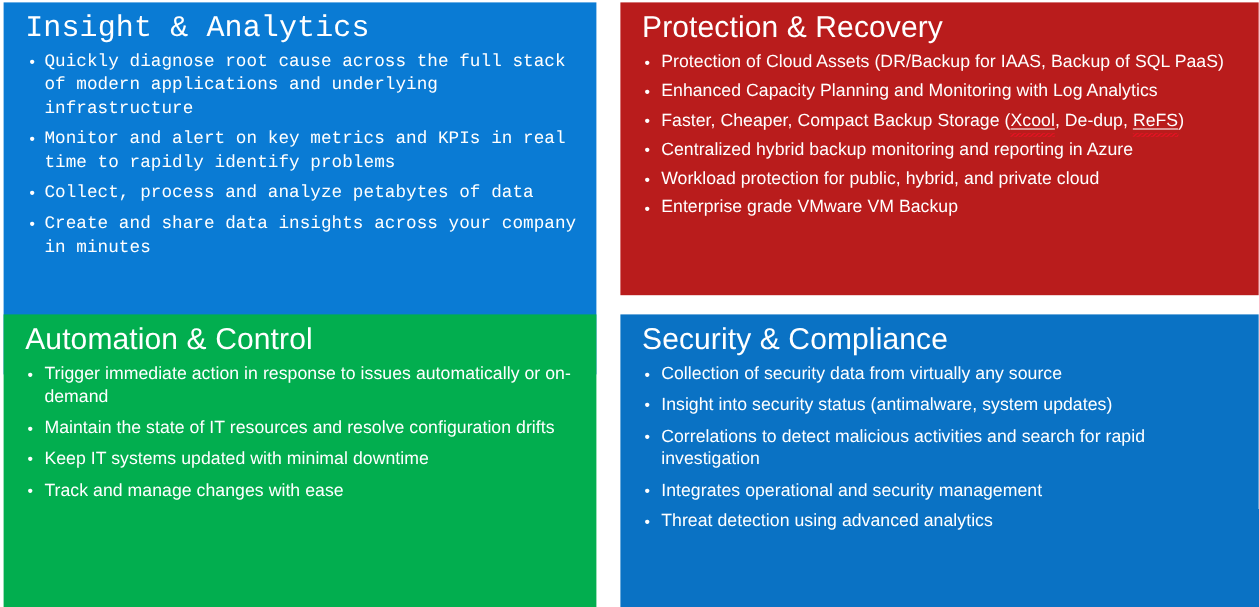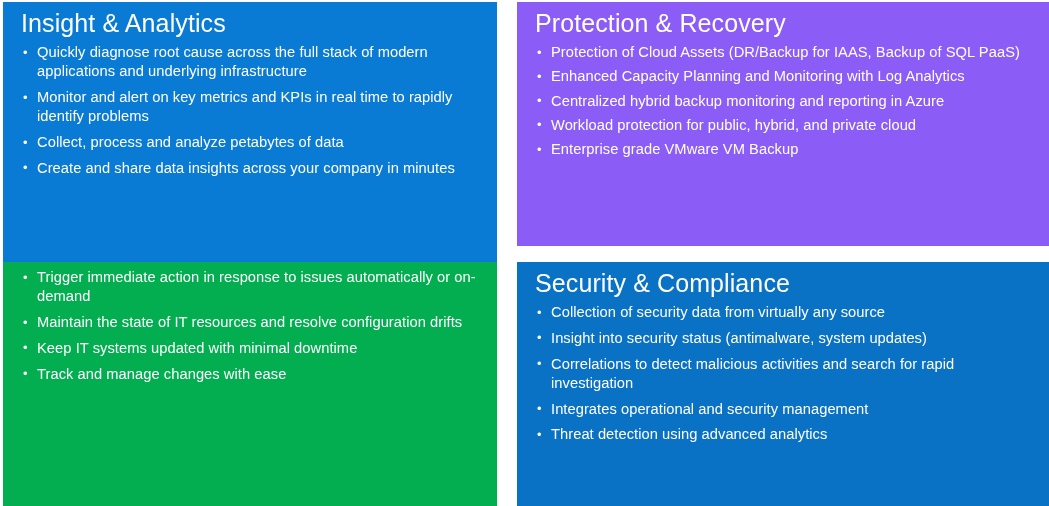--- a/index.html
+++ b/index.html
@@ -21,21 +21,21 @@
     background: #ffffff;
   }
 
   .panel {
     position: absolute;
     overflow: hidden;
     padding: 6px 10px 8px 12px;
   }
 
   
-  .panel-tl { left: 3px;   top: 2px;   width: 494px; height: 310px; }
+  .panel-tl { left: 3px;   top: 2px;   width: 494px; height: 310px; font-family: Liberation Mono, monospace; }
   .panel-tr { left: 517px; top: 2px;   width: 532px; height: 244px; }
   .panel-bl { left: 3px;   top: 262px; width: 494px; height: 244px; }
   .panel-br { left: 517px; top: 262px; width: 532px; height: 296px; }
 
   .panel-title {
     font-size: 25px;
     font-weight: 400;
     line-height: 31px;
     color: #ffffff;
     letter-spacing: 0.1px;
@@ -104,32 +104,34 @@
   <section class="panel panel-tl" style="background: rgb(10, 123, 212);">
     <h2 class="panel-title">Insight &amp; Analytics</h2>
     <ul class="bullet-list">
       <li class="bullet-item">Quickly diagnose root cause across the full stack of modern applications and underlying infrastructure</li>
       <li class="bullet-item">Monitor and alert on key metrics and KPIs in real time to rapidly identify problems</li>
       <li class="bullet-item">Collect, process and analyze petabytes of data</li>
       <li class="bullet-item">Create and share data insights across your company in minutes</li>
     </ul>
   </section>
 
-  <section class="panel panel-tr dense" style="background: #8b5cf6;">
+  <section class="panel panel-tr dense" style="background: #b91c1c;">
     <h2 class="panel-title">Protection &amp; Recovery</h2>
     <ul class="bullet-list">
       <li class="bullet-item">Protection of Cloud Assets (DR/Backup for IAAS, Backup of SQL PaaS)</li>
       <li class="bullet-item">Enhanced Capacity Planning and Monitoring with Log Analytics</li>
+      <li class="bullet-item">Faster, Cheaper, Compact Backup Storage (<span class="spell">Xcool</span>, De-dup, <span class="spell">ReFS</span>)</li>
       <li class="bullet-item">Centralized hybrid backup monitoring and reporting in Azure</li>
       <li class="bullet-item">Workload protection for public, hybrid, and private cloud</li>
       <li class="bullet-item">Enterprise grade VMware VM Backup</li>
     </ul>
   </section>
 
   <section class="panel panel-bl" style="background: rgb(2, 174, 79);">
+    <h2 class="panel-title">Automation &amp; Control</h2>
     <ul class="bullet-list">
       <li class="bullet-item">Trigger immediate action in response to issues automatically or on-demand</li>
       <li class="bullet-item">Maintain the state of IT resources and resolve configuration drifts</li>
       <li class="bullet-item">Keep IT systems updated with minimal downtime</li>
       <li class="bullet-item">Track and manage changes with ease</li>
     </ul>
   </section>
 
   <section class="panel panel-br" style="background: rgb(10, 114, 196);">
     <h2 class="panel-title">Security &amp; Compliance</h2>

